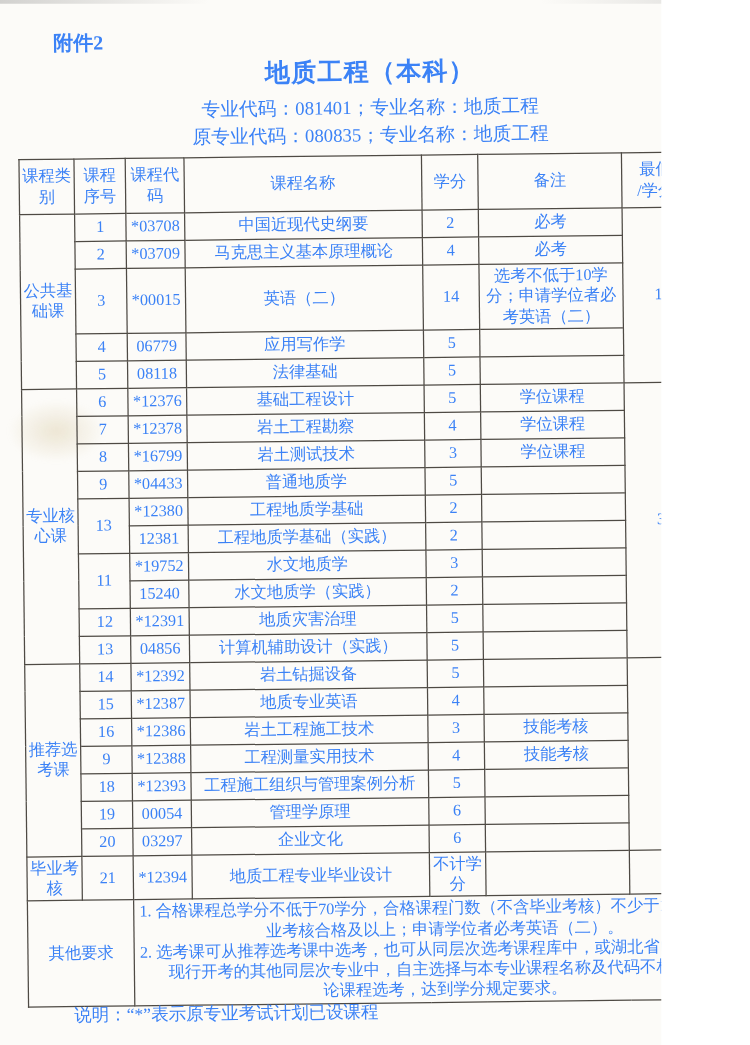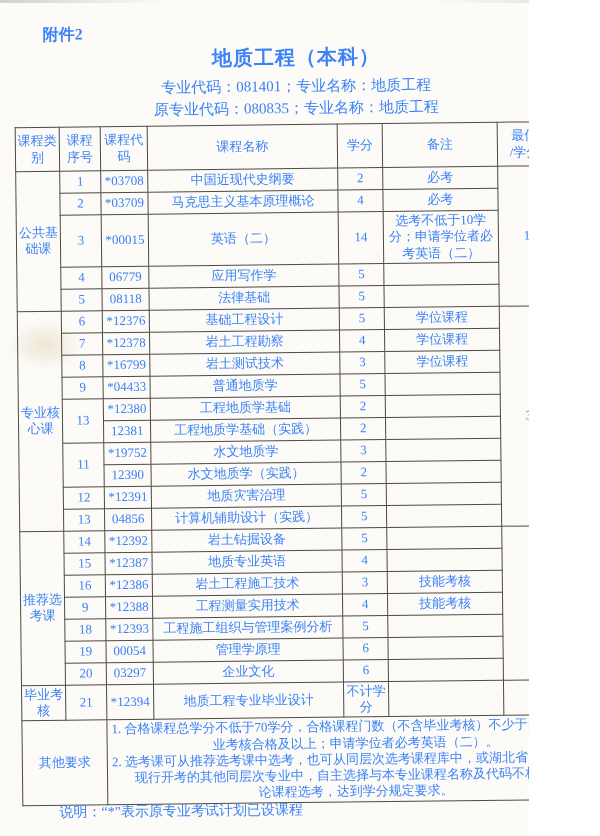--- a/index.html
+++ b/index.html
@@ -196,21 +196,21 @@
         <td></td>
       </tr>
       <tr class="h-std">
         <td rowspan="2">11</td>
         <td>*19752</td>
         <td class="name-cell">水文地质学</td>
         <td>3</td>
         <td></td>
       </tr>
       <tr class="h-std">
-        <td>12390</td>
+        <td>15240</td>
         <td class="name-cell">水文地质学（实践）</td>
         <td>2</td>
         <td></td>
       </tr>
       <tr class="h-std">
         <td>12</td>
         <td>*12391</td>
         <td class="name-cell">地质灾害治理</td>
         <td>5</td>
         <td></td>

